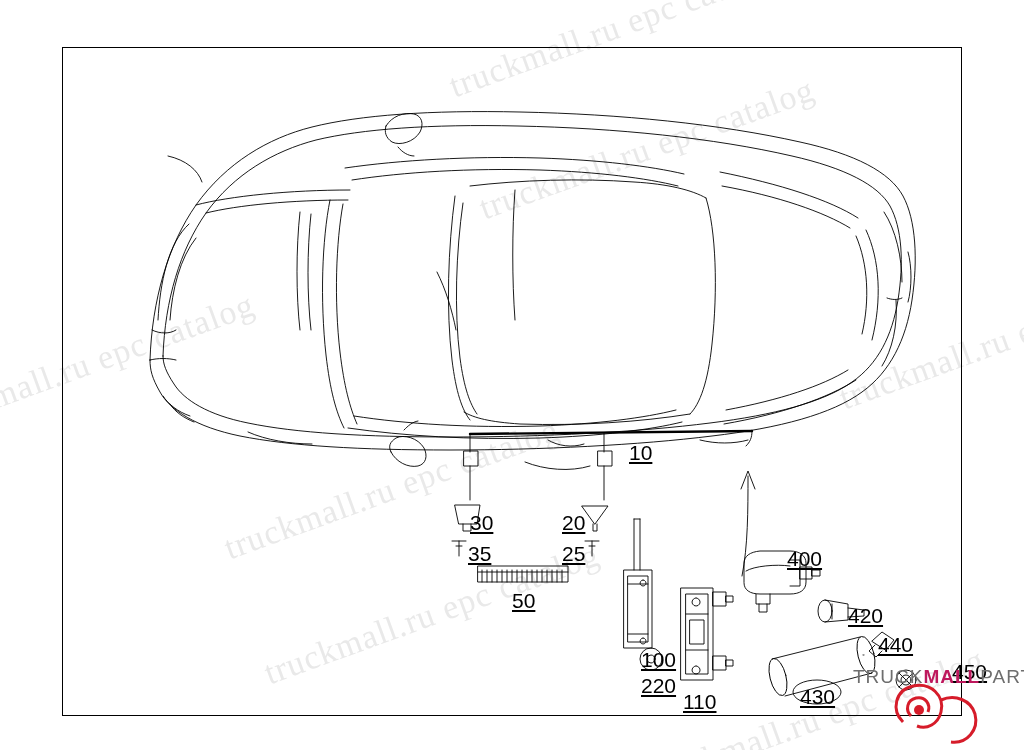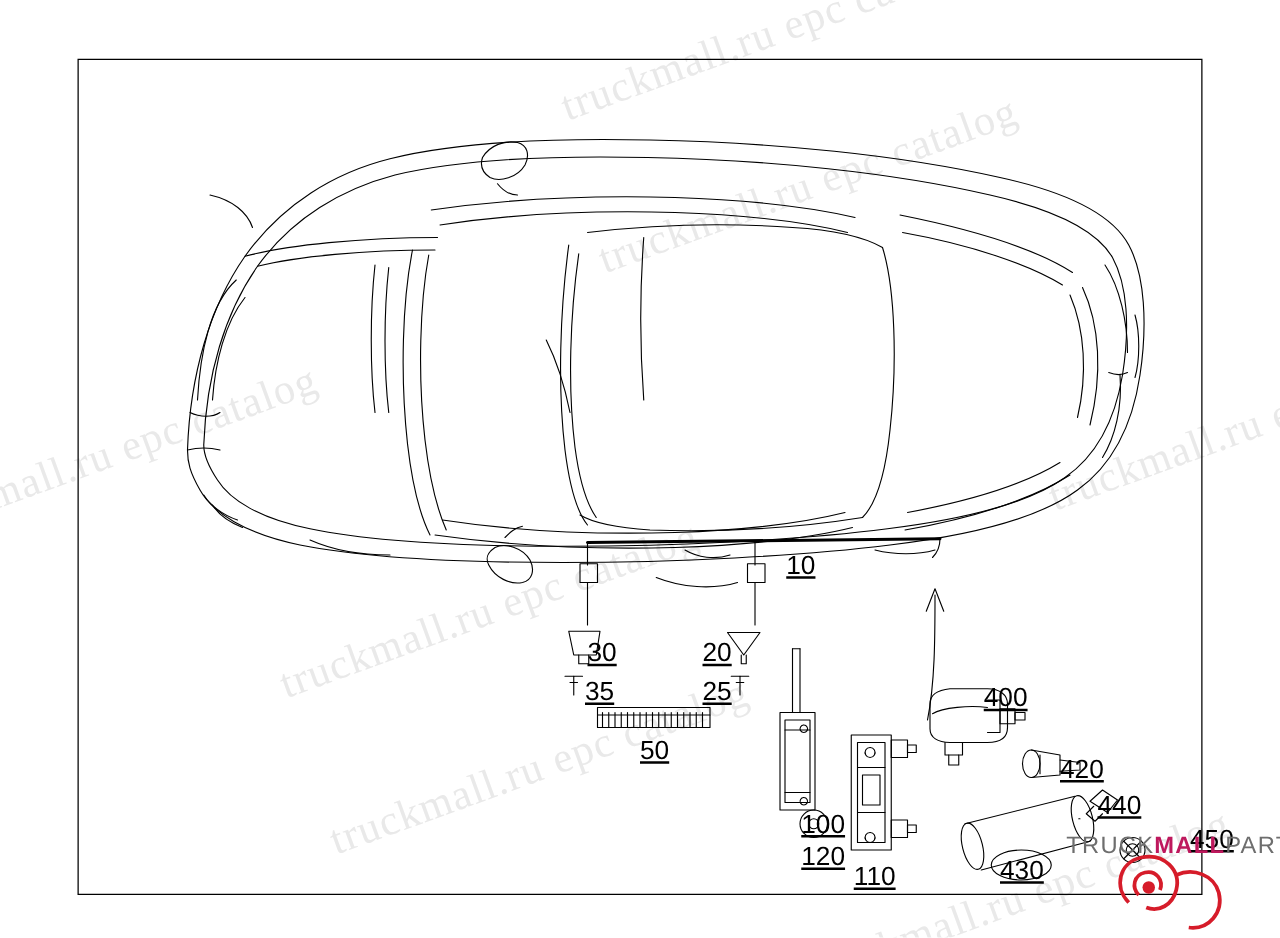--- a/index.html
+++ b/index.html
@@ -280,21 +280,21 @@
   </svg>
 
   <div class="label" style="left:629px; top:441px;">10</div>
   <div class="label" style="left:562px; top:511px;text-align:right;">20</div>
   <div class="label" style="left:562px; top:542px;">25</div>
   <div class="label" style="left:470px; top:511px;">30</div>
   <div class="label" style="left:468px; top:542px;">35</div>
   <div class="label" style="left:512px; top:589px;">50</div>
   <div class="label" style="left:609px; top:648px;margin-left:32px;">100</div>
   <div class="label" style="left:683px; top:690px;text-align:center;">110</div>
-  <div class="label" style="left:641px; top:674px;">120</div>
+  <div class="label" style="left:641px; top:674px;">220</div>
   <div class="label" style="left:787px; top:547px;">400</div>
   <div class="label" style="left:848px; top:604px;">420</div>
   <div class="label" style="left:800px; top:685px;">430</div>
   <div class="label" style="left:878px; top:633px;">440</div>
   <div class="label" style="left:908px; top:660px;margin-left:44px;">450</div>
 
   <svg class="art" viewBox="0 0 1024 750" style="pointer-events:none;">
     <ellipse cx="817" cy="692" rx="24" ry="12" fill="none" stroke="#000" stroke-width="0.9"></ellipse>
   </svg>
 

